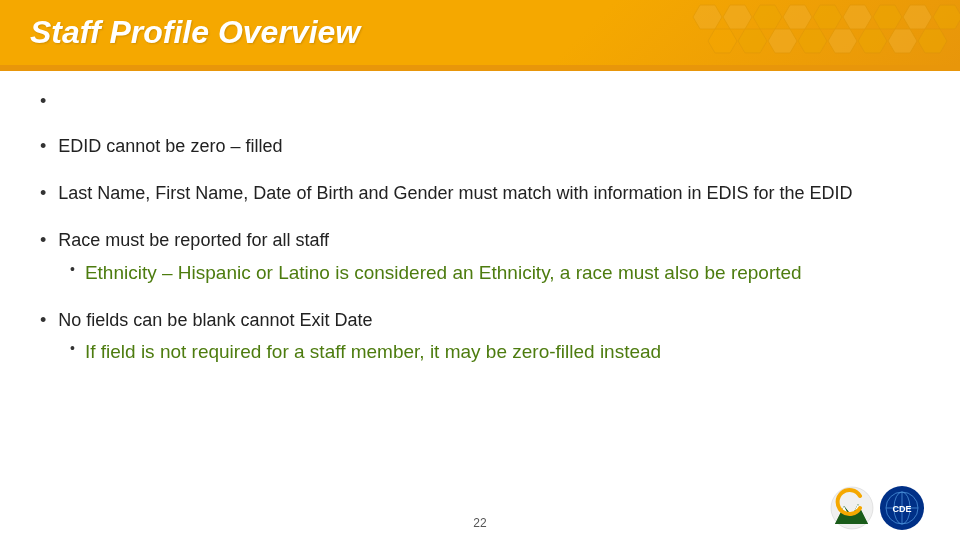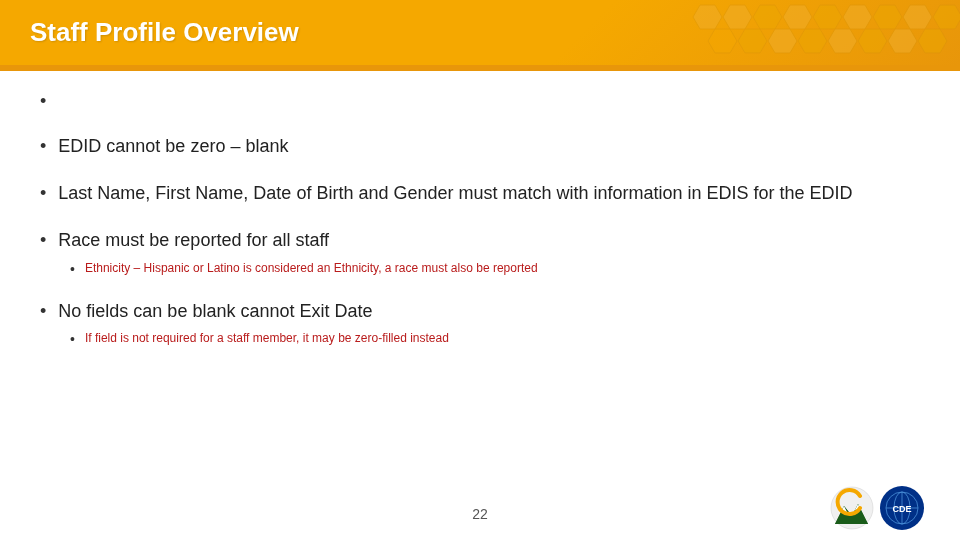--- a/index.html
+++ b/index.html
@@ -20,24 +20,25 @@
       background: linear-gradient(135deg, #F5A800 0%, #F5A800 60%, #E8960A 100%);
       display: flex;
       align-items: center;
       padding: 0 30px;
       position: relative;
       overflow: hidden;
     }
 
     .header-title {
       color: #ffffff;
-      font-size: 26px;
+      font-size: 32px;
       font-weight: bold;
       z-index: 2;
       text-shadow: 1px 1px 2px rgba(0,0,0,0.15);
+      font-style: italic;
     }
 
     
     .honeycomb-pattern {
       position: absolute;
       right: 0;
       top: 0;
       width: 280px;
       height: 65px;
       z-index: 1;
@@ -90,32 +91,32 @@
 
     .sub-bullet-dot {
       color: #333;
       font-size: 14px;
       margin-right: 10px;
       margin-top: 1px;
       flex-shrink: 0;
     }
 
     .sub-bullet-text {
-      font-size: 12px;
-      color: #b91c1c;
+      font-size: 19px;
+      color: #4d7c0f;
       line-height: 1.4;
     }
 
     
     .page-number {
       position: absolute;
-      bottom: 18px;
+      bottom: 10px;
       left: 50%;
       transform: translateX(-50%);
-      font-size: 14px;
+      font-size: 12px;
       color: #555;
     }
 
     
     .logo-area {
       position: absolute;
       bottom: 10px;
       right: 36px;
       display: flex;
       align-items: center;
@@ -178,21 +179,21 @@
 <div class="accent-bar"></div>
 
 <div class="content">
 
   <div class="bullet-item">
     <span class="bullet-dot">•</span>
   </div>
 
   <div class="bullet-item">
     <span class="bullet-dot">•</span>
-    <span class="bullet-text">EDID cannot be zero – blank</span>
+    <span class="bullet-text">EDID cannot be zero – filled</span>
   </div>
 
   <div class="bullet-item">
     <span class="bullet-dot">•</span>
     <span class="bullet-text">Last Name, First Name, Date of Birth and Gender must match with information in EDIS for the EDID</span>
   </div>
 
   <div class="bullet-item" style="flex-direction: column;">
     <div style="display:flex; align-items:flex-start;">
       <span class="bullet-dot">•</span>

